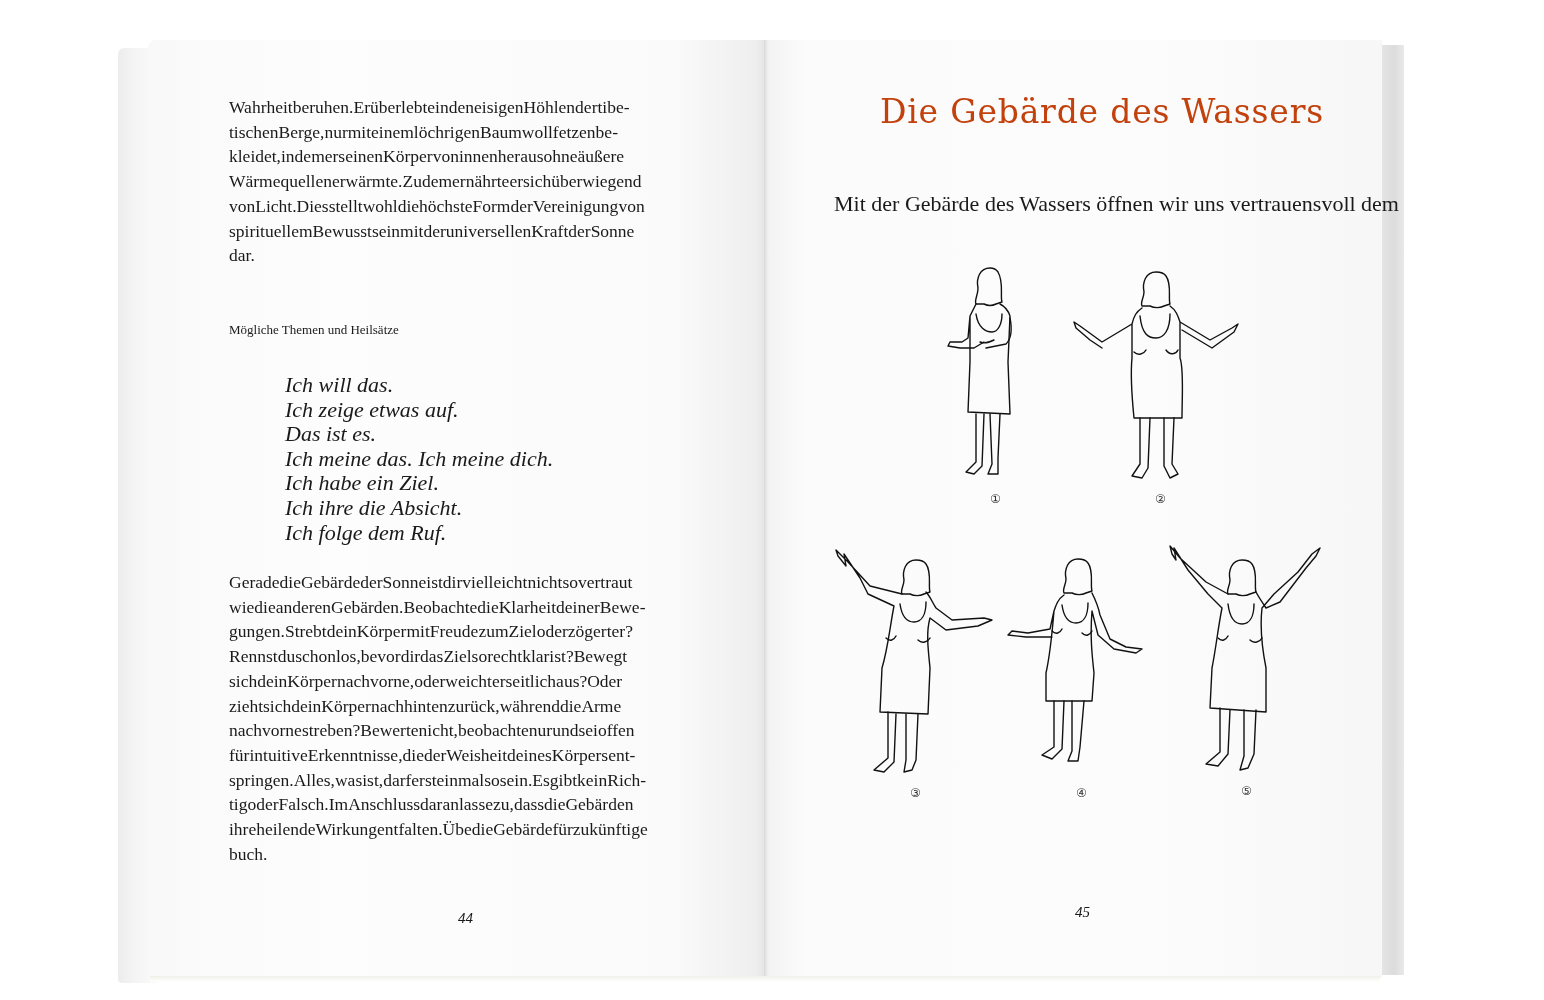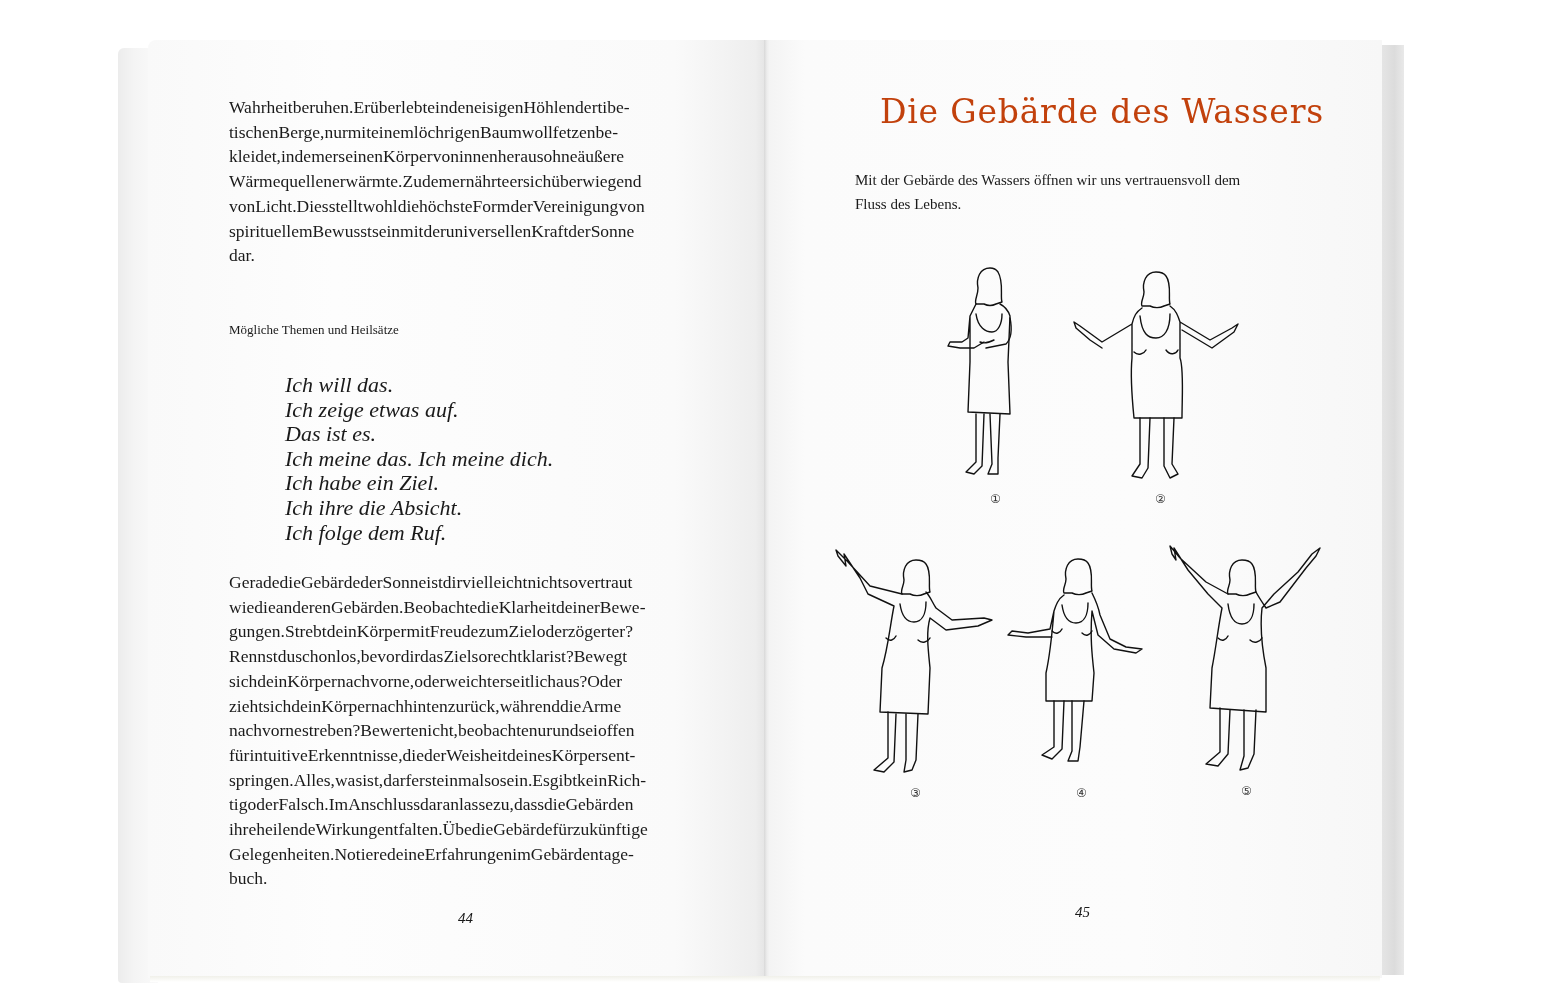--- a/index.html
+++ b/index.html
@@ -35,21 +35,21 @@
     #affirmations { position: absolute; left: 285px; top: 373px; font-style: italic; font-size: 22px; line-height: 24.6px; }
     #p2 { left: 229px; top: 570px; width: 472px; }
 
     .page-number { position: absolute; font-style: italic; font-size: 15px; }
     #pn-left { left: 458px; top: 910px; }
     #pn-right { left: 1075px; top: 904px; }
 
     
     #chapter-title { position: absolute; left: 880px; top: 92px; font-size: 33px; letter-spacing: 0.8px;
       font-family: "DejaVu Serif", "Liberation Serif", serif; font-weight: normal; color: #c2410c; }
-    #intro { position: absolute; left: 834px; top: 168px; font-size: 15px; line-height: 24px; margin-left: 21px; }
+    #intro { position: absolute; left: 834px; top: 192px; font-size: 22px; line-height: 24px; }
 
     .figure { position: absolute; }
     .figure svg { display: block; }
     .fig-num { position: absolute; font-size: 12px; color: #333; font-family: "DejaVu Sans", sans-serif; }
   </style>
 </head>
 <body>
 
 <div class="book">
   <div class="page-stack-left"></div>
@@ -271,36 +271,27 @@
         <span>ihre</span>
         <span>heilende</span>
         <span>Wirkung</span>
         <span>entfalten.</span>
         <span>Übe</span>
         <span>die</span>
         <span>Gebärde</span>
         <span>für</span>
         <span>zukünftige</span>
       </div>
-      <div class="justify-line">
-        <span>Gelegenheiten.</span>
-        <span>Notiere</span>
-        <span>deine</span>
-        <span>Erfahrungen</span>
-        <span>im</span>
-        <span>Gebärdentage-</span>
-      </div>
       <span class="line">buch.</span>
     </div>
   <div id="pn-left" class="page-number">44</div>
 
   <div id="chapter-title">Die Gebärde des Wassers</div>
   <div id="intro">
     <span class="line">Mit der Gebärde des Wassers öffnen wir uns vertrauensvoll dem</span>
-    <span class="line">Fluss des Lebens.</span>
   </div>
 
   <div class="figure" style="left:940px;top:262px;">
     <svg width="90" height="220" viewBox="0 0 90 220" fill="none" stroke="#111" stroke-width="1.4" stroke-linejoin="round" stroke-linecap="round">
       <path d="M50 6 C40 6 36 16 38 26 C38 34 34 38 36 42 L44 42 C48 44 52 44 56 42 L62 40 C60 34 64 20 58 10 C56 7 53 6 50 6 Z"></path>
       <path d="M36 42 C34 46 32 50 30 54 L28 76 L22 80 L10 80 L8 84 L20 86 L34 86 L44 80 M30 54 L30 100 L28 150 L70 152 L68 100 L70 54 C68 48 64 44 60 42"></path>
       <path d="M36 52 C38 66 46 70 52 70 C58 70 62 62 62 52"></path>
       <path d="M40 80 C44 82 50 80 54 78"></path>
       <path d="M70 56 C72 66 72 76 66 82 L46 86"></path>
       <path d="M36 152 L36 200 L26 210 L34 212 L42 204 L44 152 M50 152 L52 202 L48 212 L58 212 L58 196 L60 152"></path>

